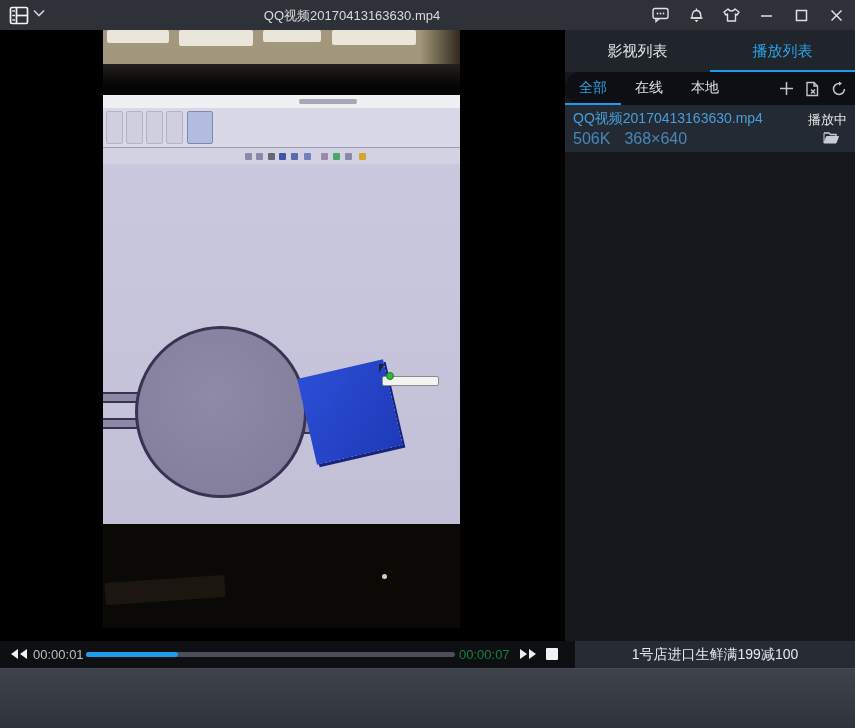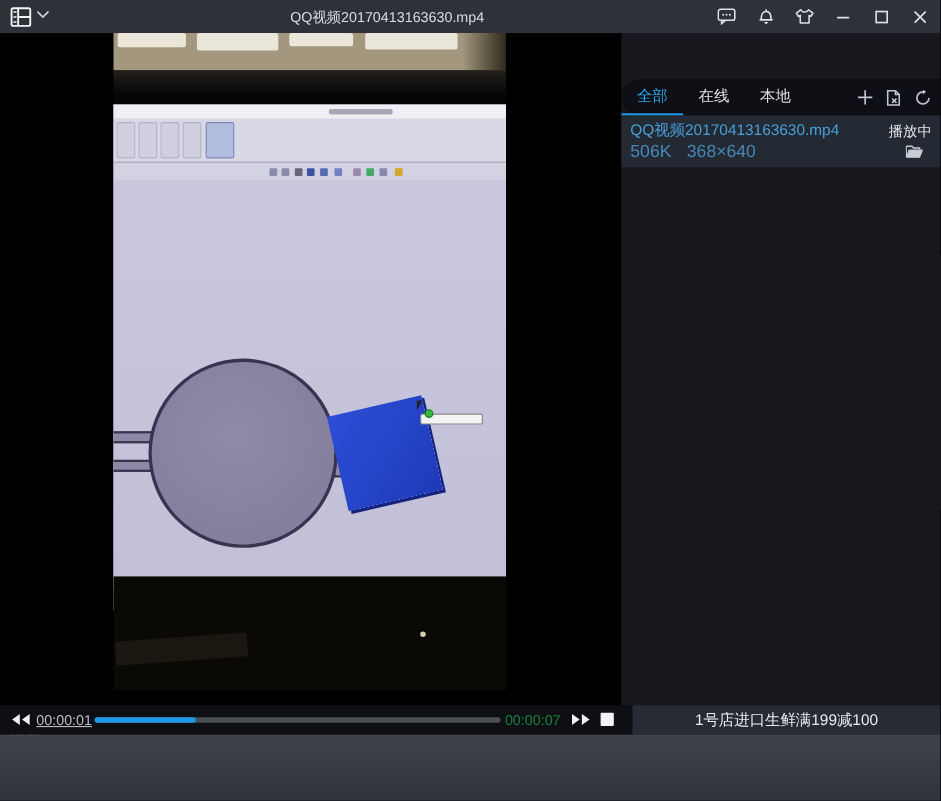--- a/index.html
+++ b/index.html
@@ -67,21 +67,21 @@
   .keyboard { position:absolute; left:2px; top:55px; width:120px; height:22px;
               background:#1b1710; transform:rotate(-4deg); border-radius:2px; }
   .desk-dot { position:absolute; left:279px; top:50px; width:5px; height:5px;
               border-radius:50%; background:#d6cfa9; }
 
   #play-status { position:absolute; left:10px; top:624px; color:#c9ccd0; font-size:13px; }
 
   
   #seekrow { position:absolute; left:0; top:641px; width:575px; height:27px; background:#0e0f13; }
   #rewind { position:absolute; left:9px; top:7px; }
-  #cur-time { position:absolute; left:33px; top:6px; color:#bbbec3; font-size:13px;text-decoration:underline; }
+  #cur-time { position:absolute; left:33px; top:6px; color:#bbbec3; font-size:13px; }
   #seekbar { position:absolute; left:86px; top:11px; width:369px; height:5px;
              background:#4b4f56; border-radius:3px; }
   #seekfill { height:5px; background:#1e9ceb; border-radius:3px; }
   #tot-time { position:absolute; left:459px; top:6px; color:#15803d; font-size:13px; }
   #ffwd { position:absolute; left:519px; top:7px; }
   #stopbtn { position:absolute; left:546px; top:7px; width:12px; height:12px;
              background:#f2f3f4; border-radius:1px; }
 
   #adstrip { position:absolute; left:575px; top:641px; width:280px; height:27px;
              background:#272b34; color:#e8eaec; font-size:14px; text-align:center;
@@ -267,20 +267,24 @@
         <path d="M1 1 L8 6 L1 11 Z" fill="#eef0f2"></path>
           <path d="M10 1 L17 6 L10 11 Z" fill="#eef0f2"></path>
       </svg>
     </div>
     <div id="stopbtn"></div>
   </div>
 
   <div id="adstrip">1号店进口生鲜满199减100</div>
 
   <div id="sidebar">
+    <div id="side-tabs">
+      <div class="side-tab">影视列表</div>
+      <div class="side-tab active">播放列表</div>
+    </div>
     <div id="subtabs">
       <div class="subtab active">全部</div>
       <div class="subtab">在线</div>
       <div class="subtab">本地</div>
     </div>
     <div id="subtab-icons">
       <div>
         <svg width="15" height="15" viewBox="0 0 15 15">
           <line x1="7.5" y1="1" x2="7.5" y2="14" stroke="#c3c7cd" stroke-width="1.5"></line>
           <line x1="1" y1="7.5" x2="14" y2="7.5" stroke="#c3c7cd" stroke-width="1.5"></line>

